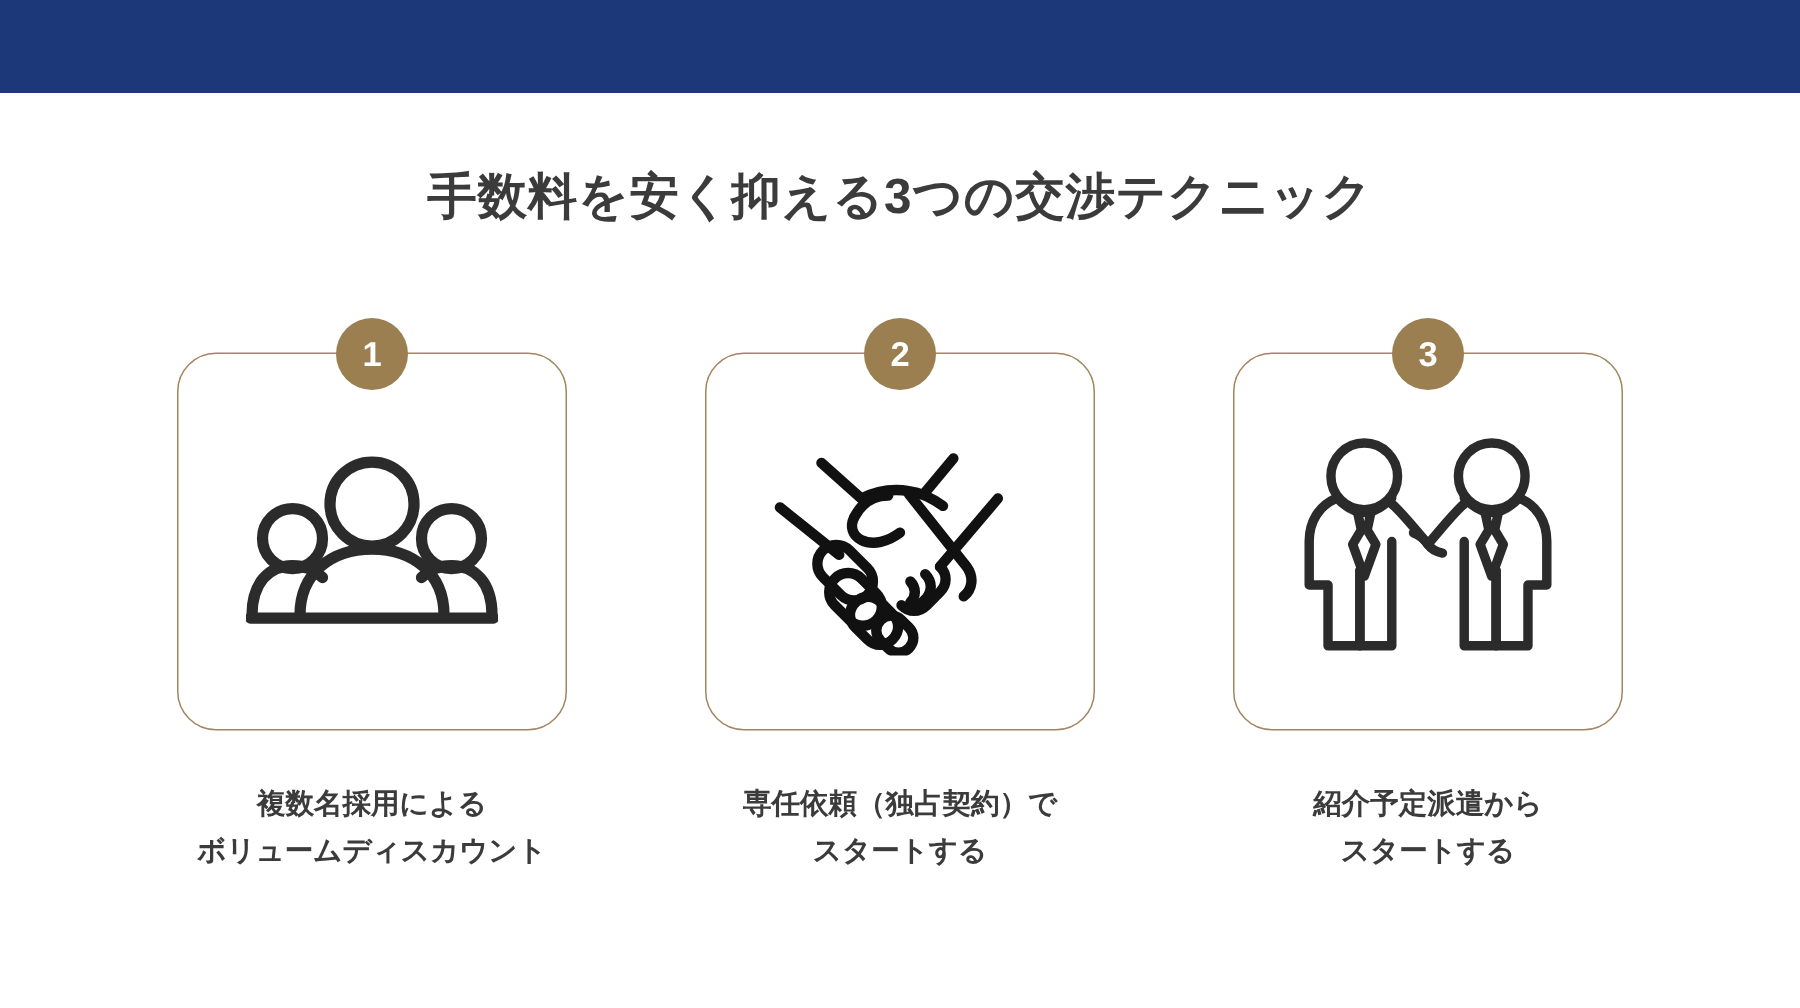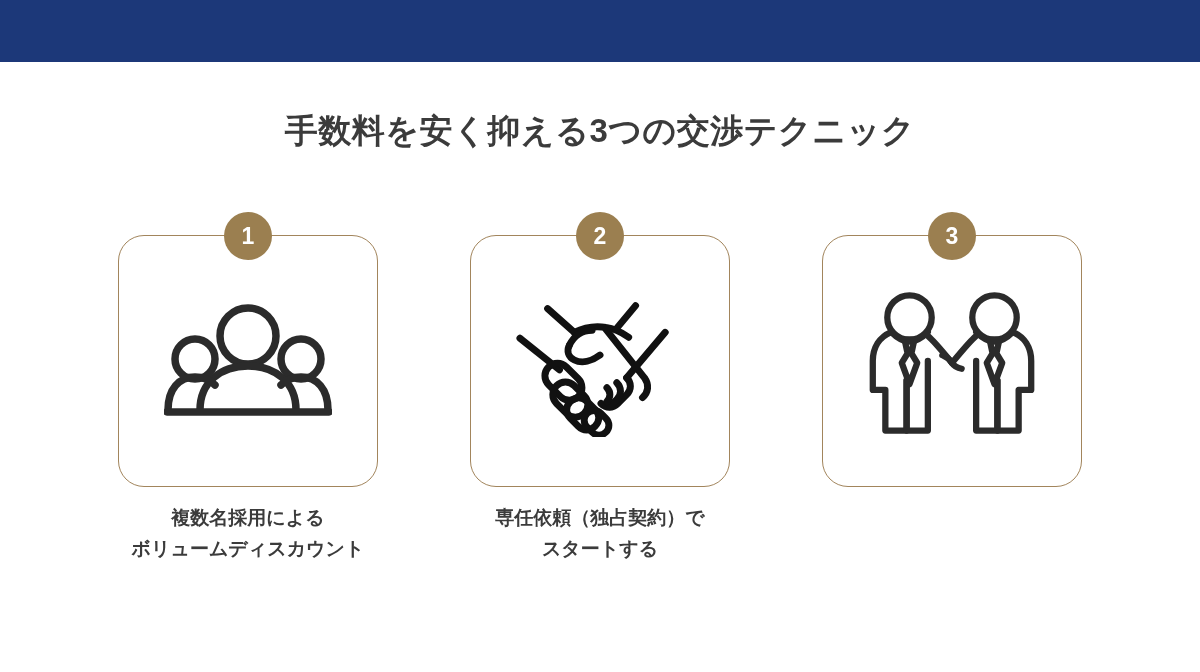--- a/index.html
+++ b/index.html
@@ -94,21 +94,21 @@
   .icon-wrap {
     width: 170px;
     height: 170px;
     display: flex;
     align-items: center;
     justify-content: center;
   }
   .icon-wrap svg { display: block; }
 
   .caption {
-    margin-top: 16px;
+    margin-top: 35px;
     text-align: center;
     font-size: 19px;
     font-weight: 700;
     color: #3b3b3b;
     line-height: 1.62;
     white-space: pre-line;
   }
 </style>
 </head>
 <body>
@@ -201,16 +201,18 @@
             <path d="M151 46 C163 51 170 62 170 76 L170 106 L157 106 L157 148 L135 148 L135 96"></path>
             <path d="M135 96 L135 148 L113 148 L113 76"></path>
             <path d="M113 50 C106 56 98 66 88 78"></path>
             <path d="M151 46 C145 52 139 56 132 56 C125 56 119 52 113 46"></path>
             <path d="M137 54 L127 54 L130 68 L124 78 L132 100 L140 78 L134 68 Z"></path>
 
             <path d="M78 70 C83 72 86 75 88 78 C90 81 93 83 98 84"></path>
           </svg>
         </div>
       </div>
+      <div class="caption">紹介予定派遣から
+スタートする</div>
     </div>
 
   </div>
 </div>
 
 </body></html>

